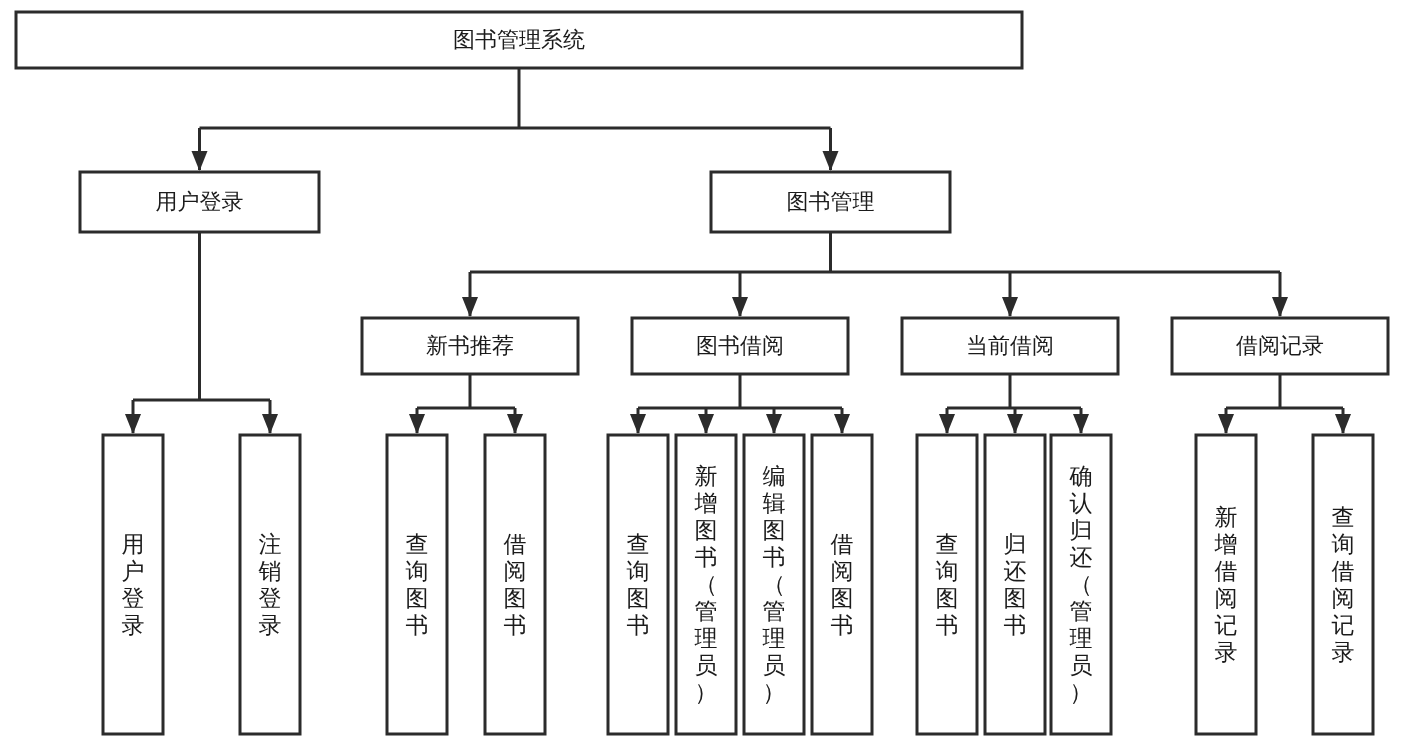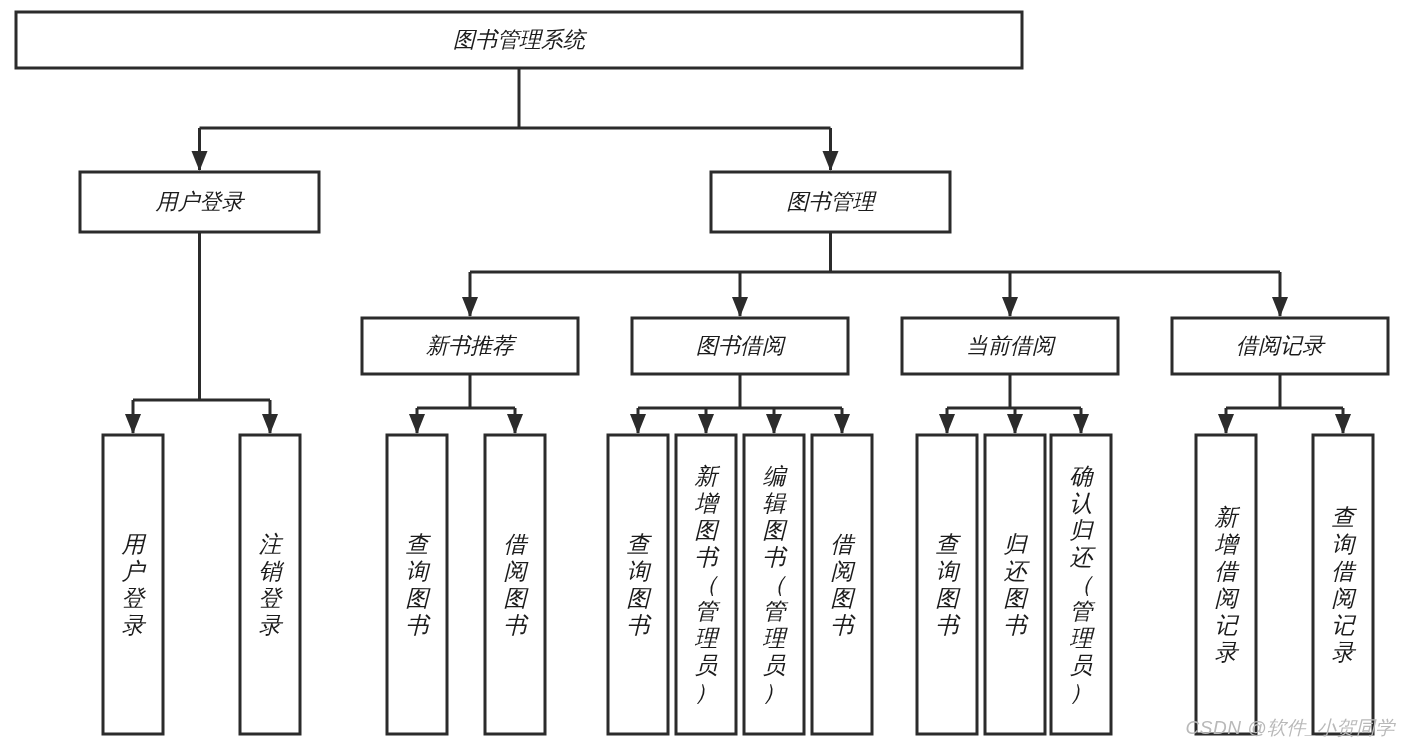--- a/index.html
+++ b/index.html
@@ -9,21 +9,20 @@
   }
   body {
     font-family: "Liberation Sans", "DejaVu Sans", sans-serif;
   }
   #diagram-root {
     position: relative;
     width: 1405px;
     height: 747px;
     background: #ffffff;
     overflow: hidden;
-    font-style: italic;
   }
   svg.canvas {
     position: absolute;
     left: 0;
     top: 0;
     width: 1405px;
     height: 747px;
   }
   .node-rect {
     fill: #ffffff;
@@ -214,14 +213,13 @@
         <g>
           <rect x="1196" y="435" width="60" height="299" class="node-rect"></rect>
           <text x="1226" y="0" class="node-label-v"><tspan x="1226" y="524.5">新</tspan><tspan x="1226" y="551.5">增</tspan><tspan x="1226" y="578.5">借</tspan><tspan x="1226" y="605.5">阅</tspan><tspan x="1226" y="632.5">记</tspan><tspan x="1226" y="659.5">录</tspan></text>
         </g>
         <g>
           <rect x="1313" y="435" width="60" height="299" class="node-rect"></rect>
           <text x="1343" y="0" class="node-label-v"><tspan x="1343" y="524.5">查</tspan><tspan x="1343" y="551.5">询</tspan><tspan x="1343" y="578.5">借</tspan><tspan x="1343" y="605.5">阅</tspan><tspan x="1343" y="632.5">记</tspan><tspan x="1343" y="659.5">录</tspan></text>
         </g>
       </g>
   </svg>
-  <div class="watermark">CSDN @软件_小贺同学</div>
 </div>
 
 </body></html>

